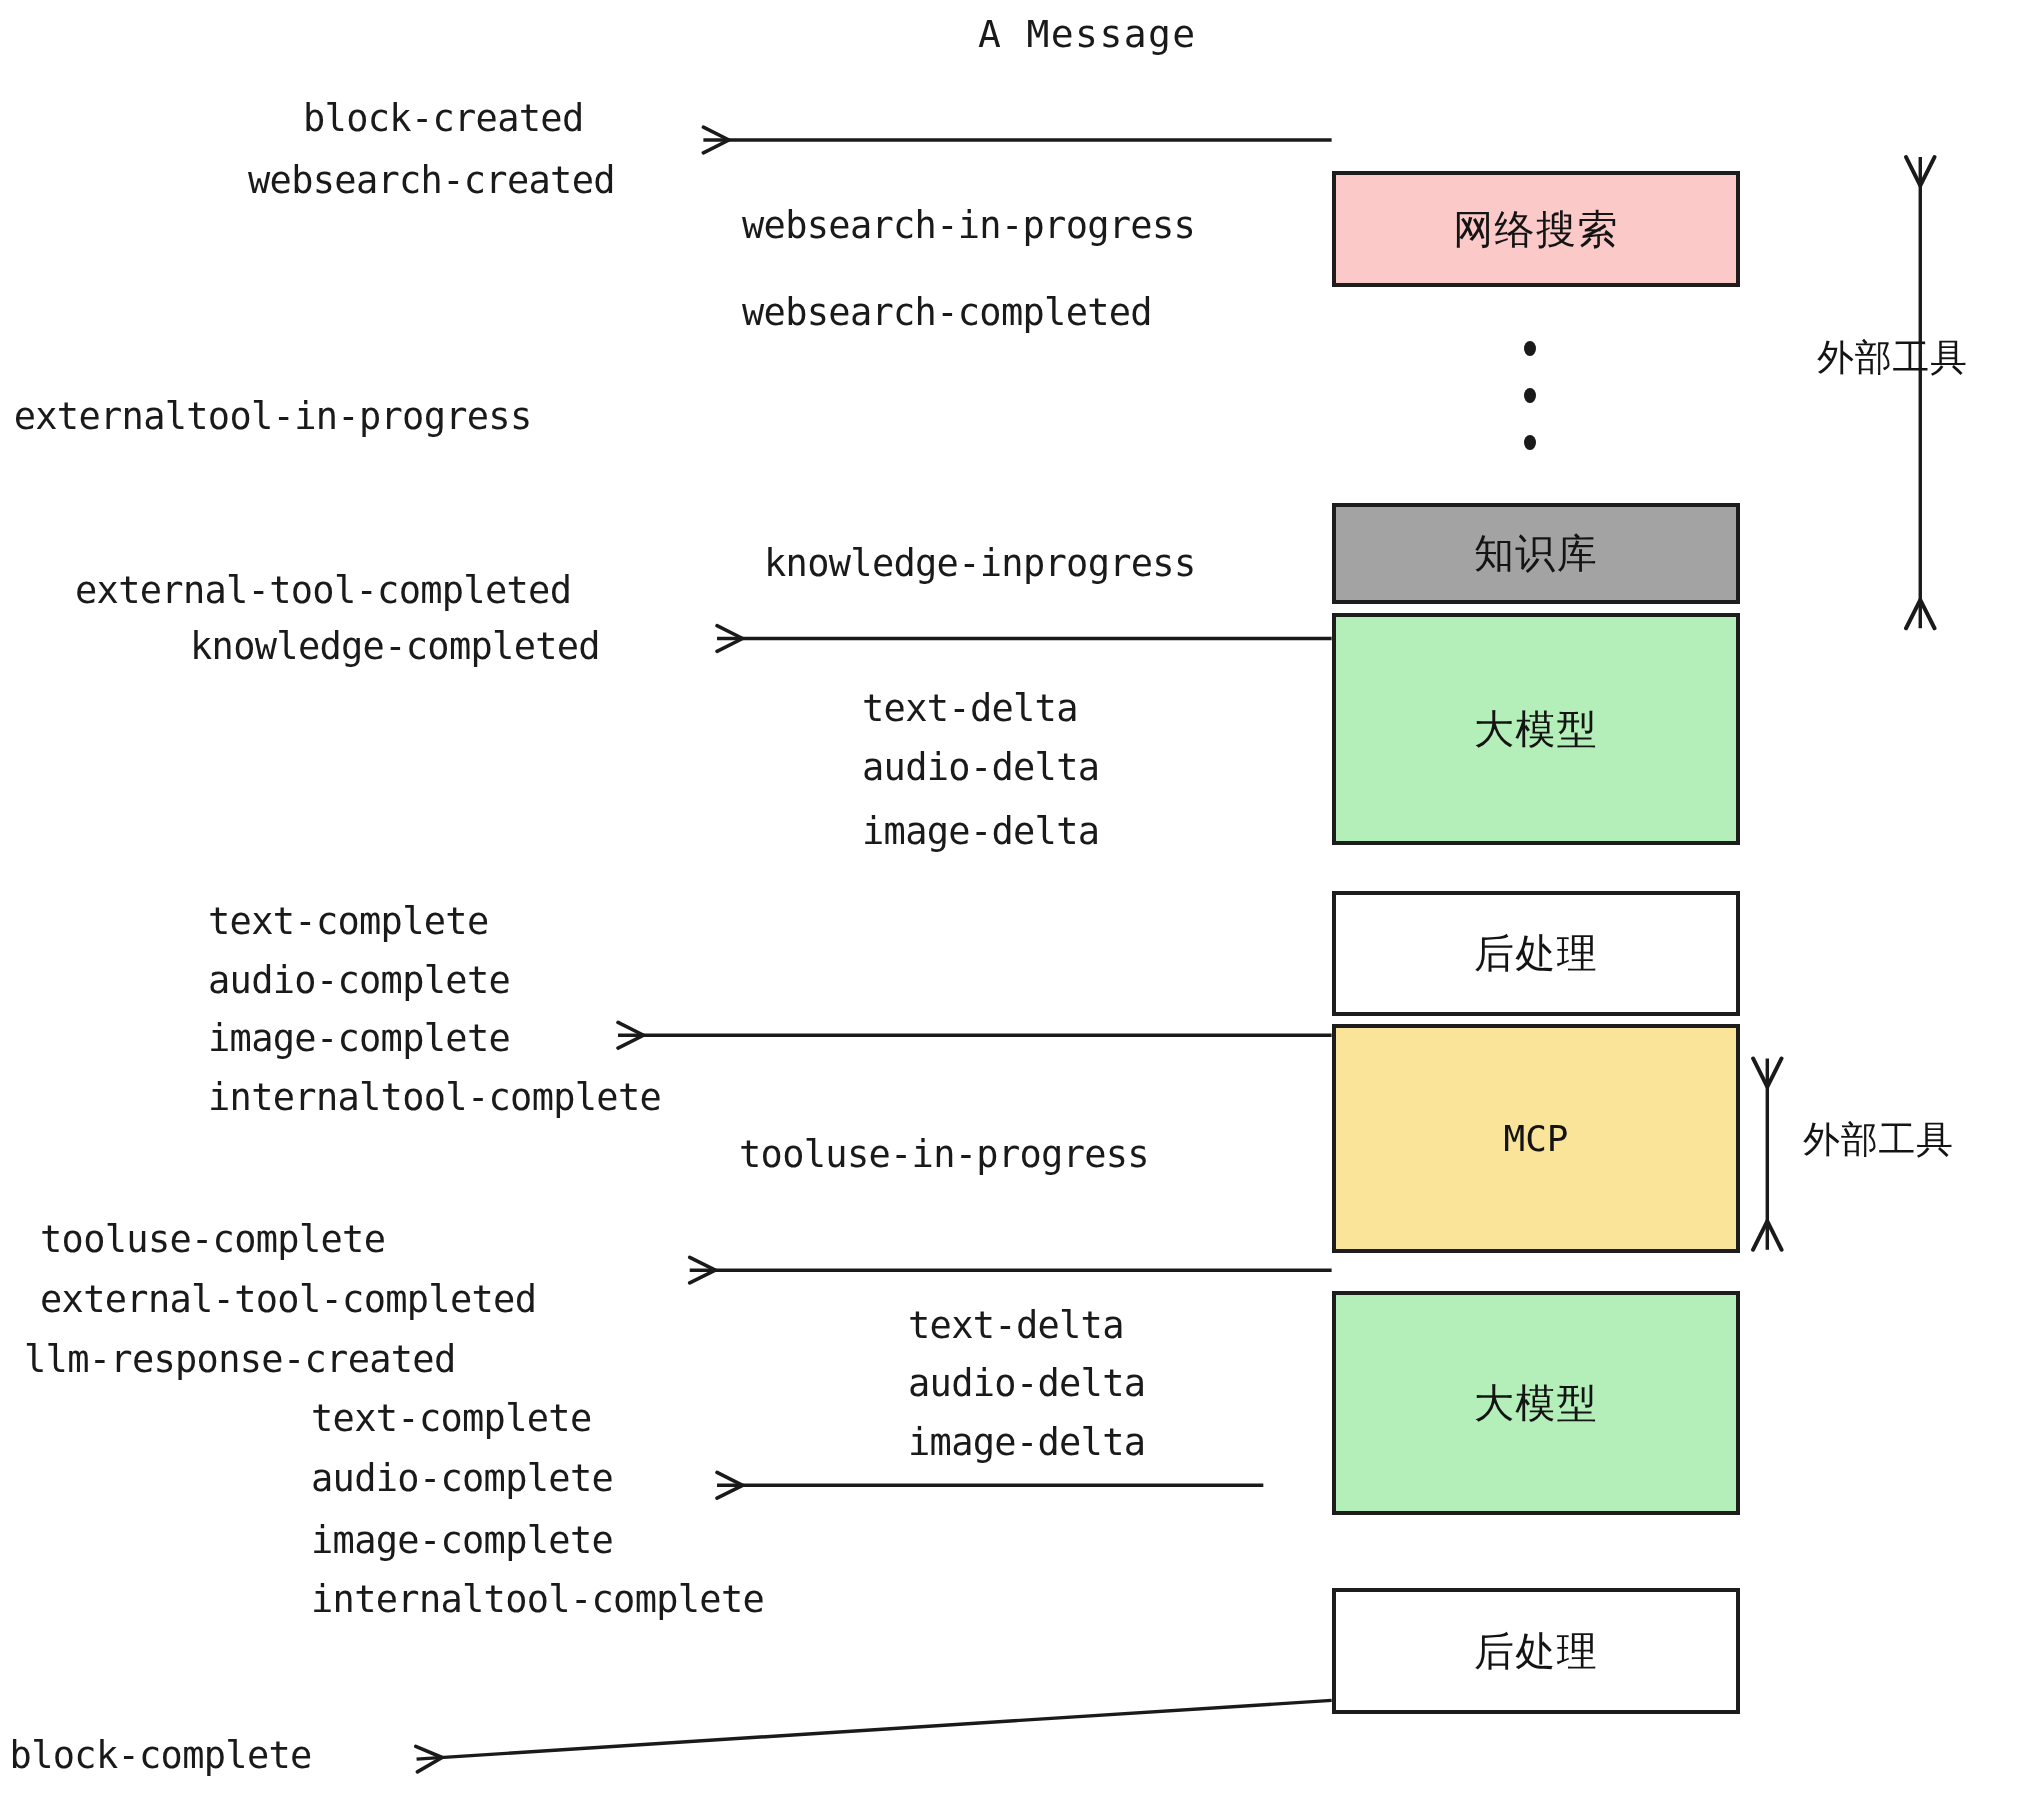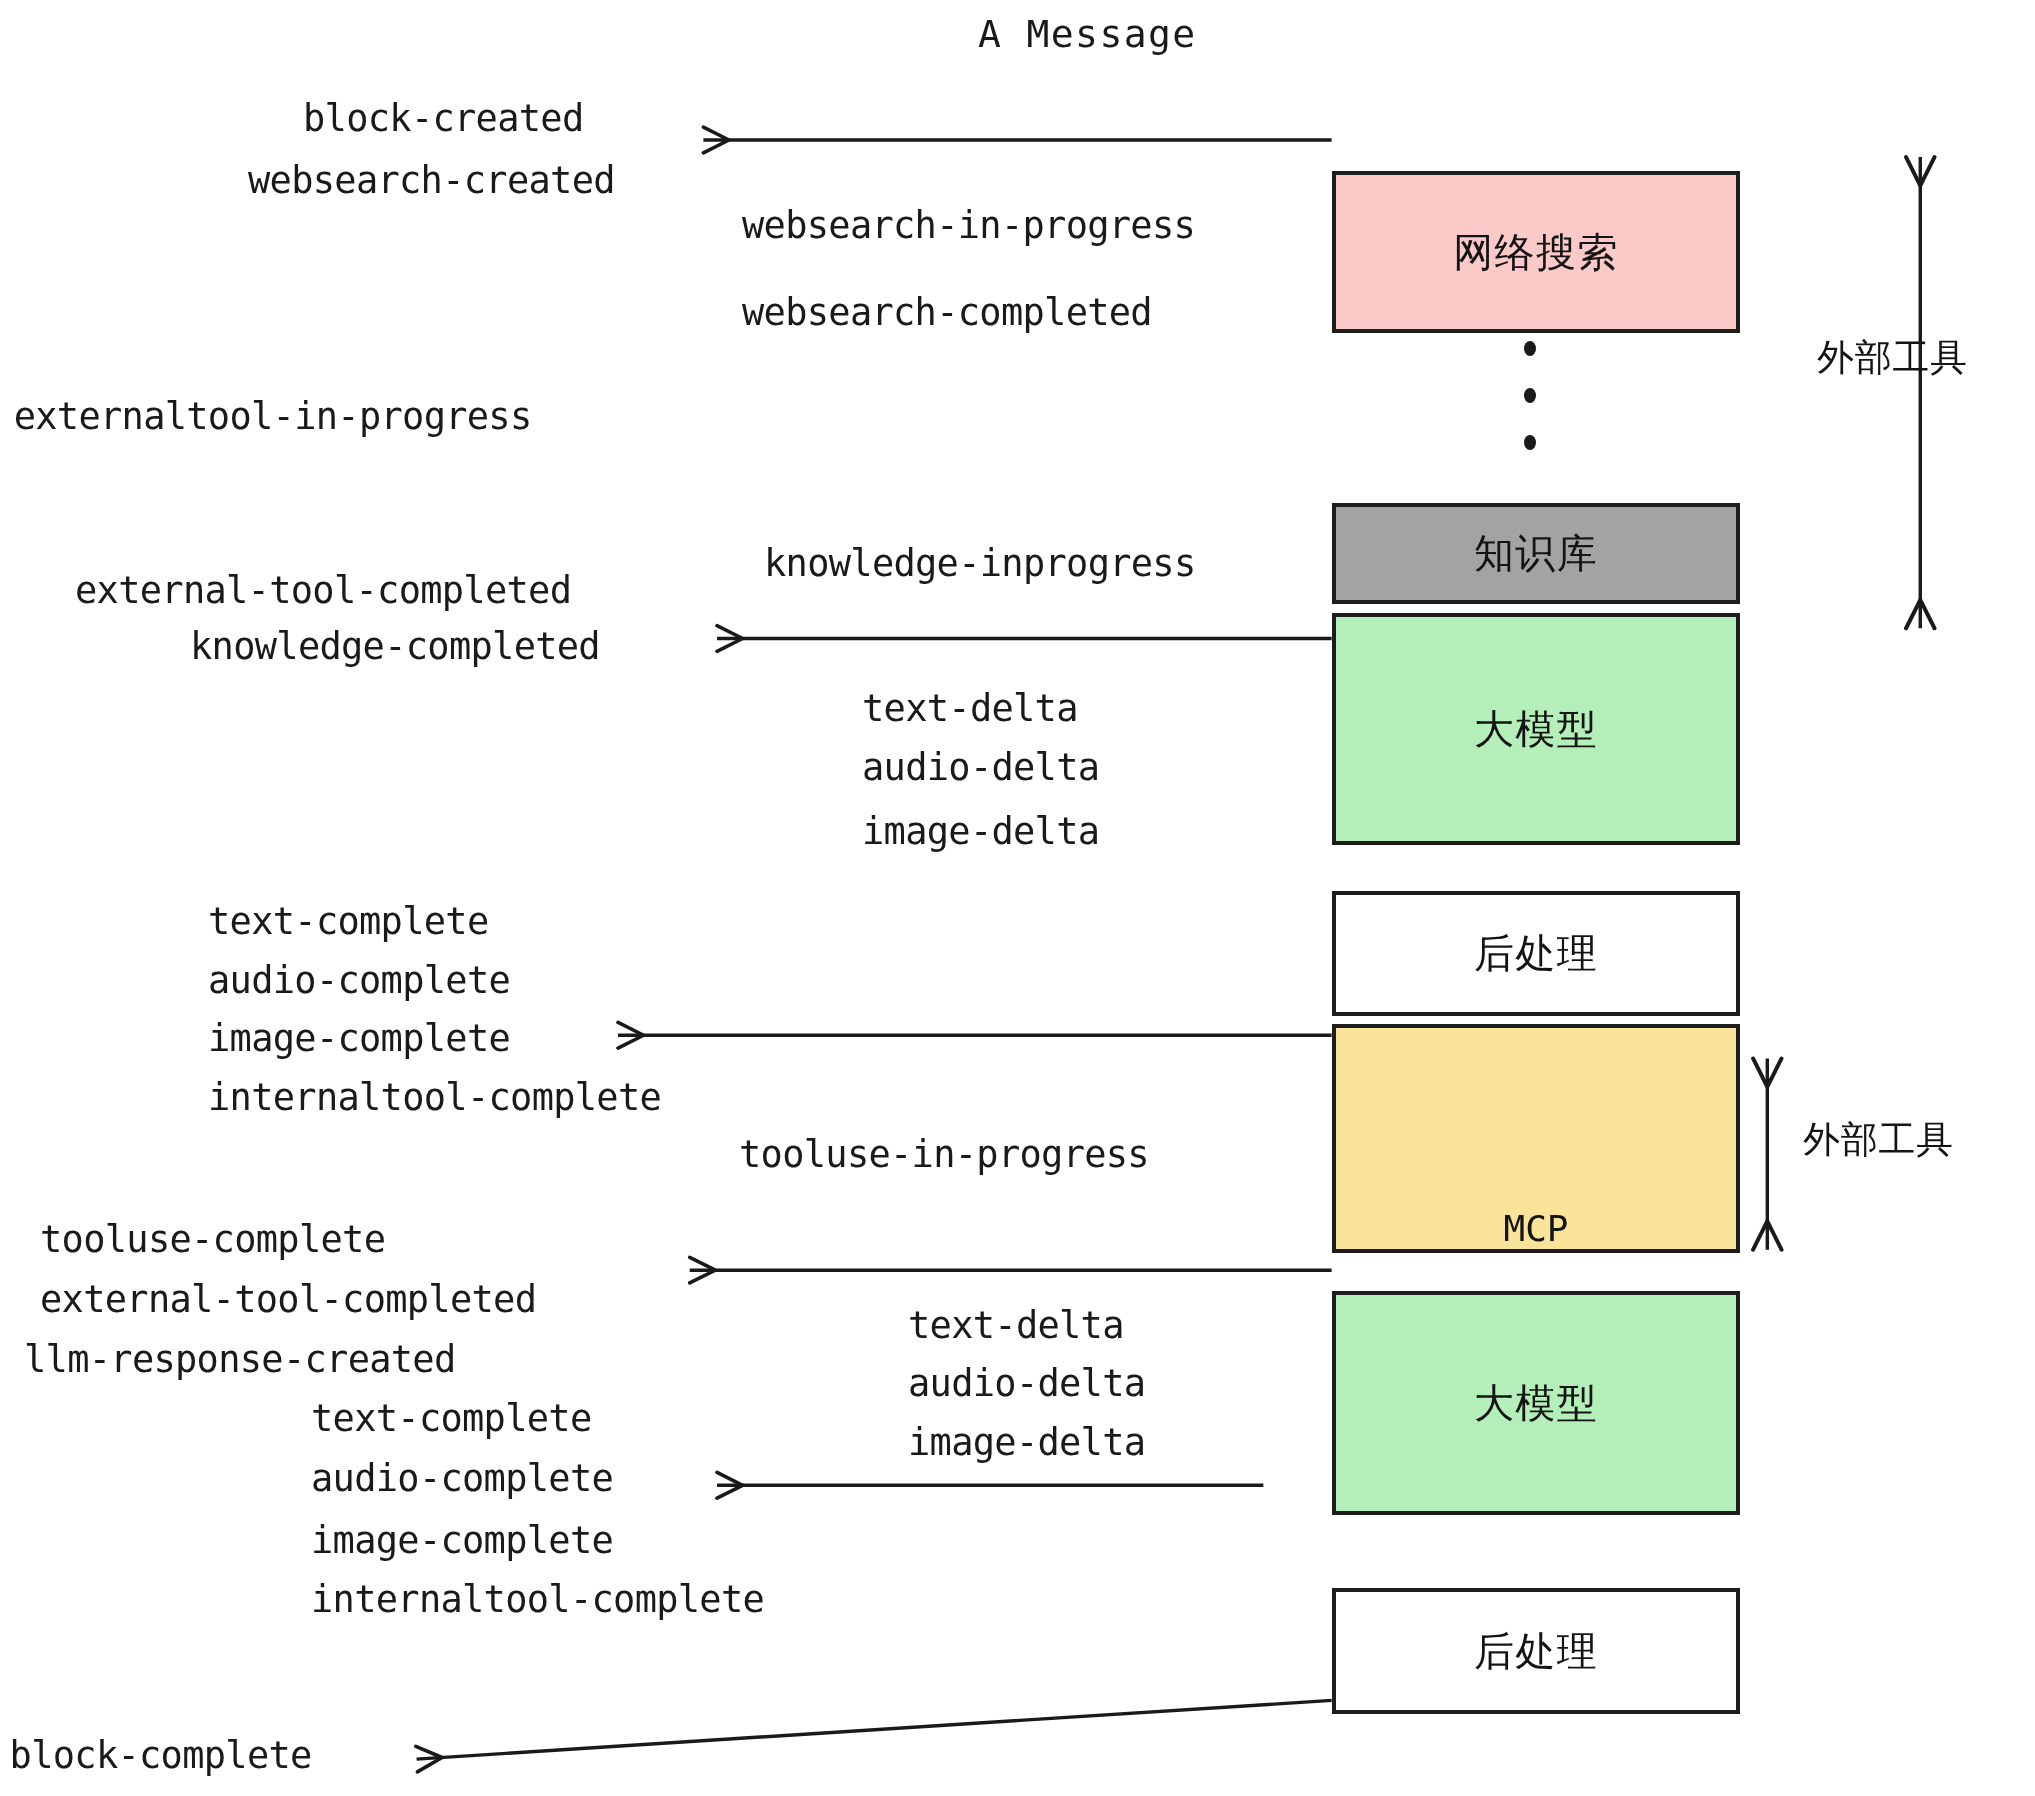--- a/index.html
+++ b/index.html
@@ -42,21 +42,20 @@
     justify-content: center;
     font-family: "DejaVu Sans", "Liberation Sans", sans-serif;
     font-size: 40px;
     color: #141414;
     letter-spacing: 1.4px;
   }
   .box.mono {
     font-family: "DejaVu Sans Mono", "Liberation Mono", monospace;
     font-size: 36px;
     letter-spacing: 0px;
-    align-items: flex-end;
   }
   .side-lbl {
     position: absolute;
     font-family: "DejaVu Sans", "Liberation Sans", sans-serif;
     font-size: 37px;
     color: #141414;
     white-space: nowrap;
     letter-spacing: 0.7px;
   }
   .dots {
@@ -109,21 +108,21 @@
 
     <line x1="1850" y1="2175" x2="1050" y2="2175" stroke="#1a1a1a" stroke-width="5" marker-end="url(#ah)"></line>
 
     <line x1="1950" y1="2490" x2="610" y2="2576" stroke="#1a1a1a" stroke-width="5" marker-end="url(#ah)"></line>
 
     <line x1="2812" y1="230" x2="2812" y2="920" stroke="#1a1a1a" stroke-width="5" marker-start="url(#ah2)" marker-end="url(#ah2)"></line>
 
     <line x1="2588" y1="1550" x2="2588" y2="1830" stroke="#1a1a1a" stroke-width="5" marker-start="url(#ah2)" marker-end="url(#ah2)"></line>
   </svg>
 
-  <div class="box" style="left:1332px; top:171px; width:408px; height:162px; background:#fcc9c9;">
+  <div class="box" style="left:1332px; top:171px; width:408px; height:116px; background:#fcc9c9;">
     <span>网络搜索</span>
   </div>
 
   <div class="dots" style="left:1523px; top:341px; width:13.7px; height:109px;">
     <i></i>
     <i></i>
     <i></i>
   </div>
 
   <div class="box" style="left:1332px; top:503px; width:408px; height:101px; background:#a3a3a3;">

